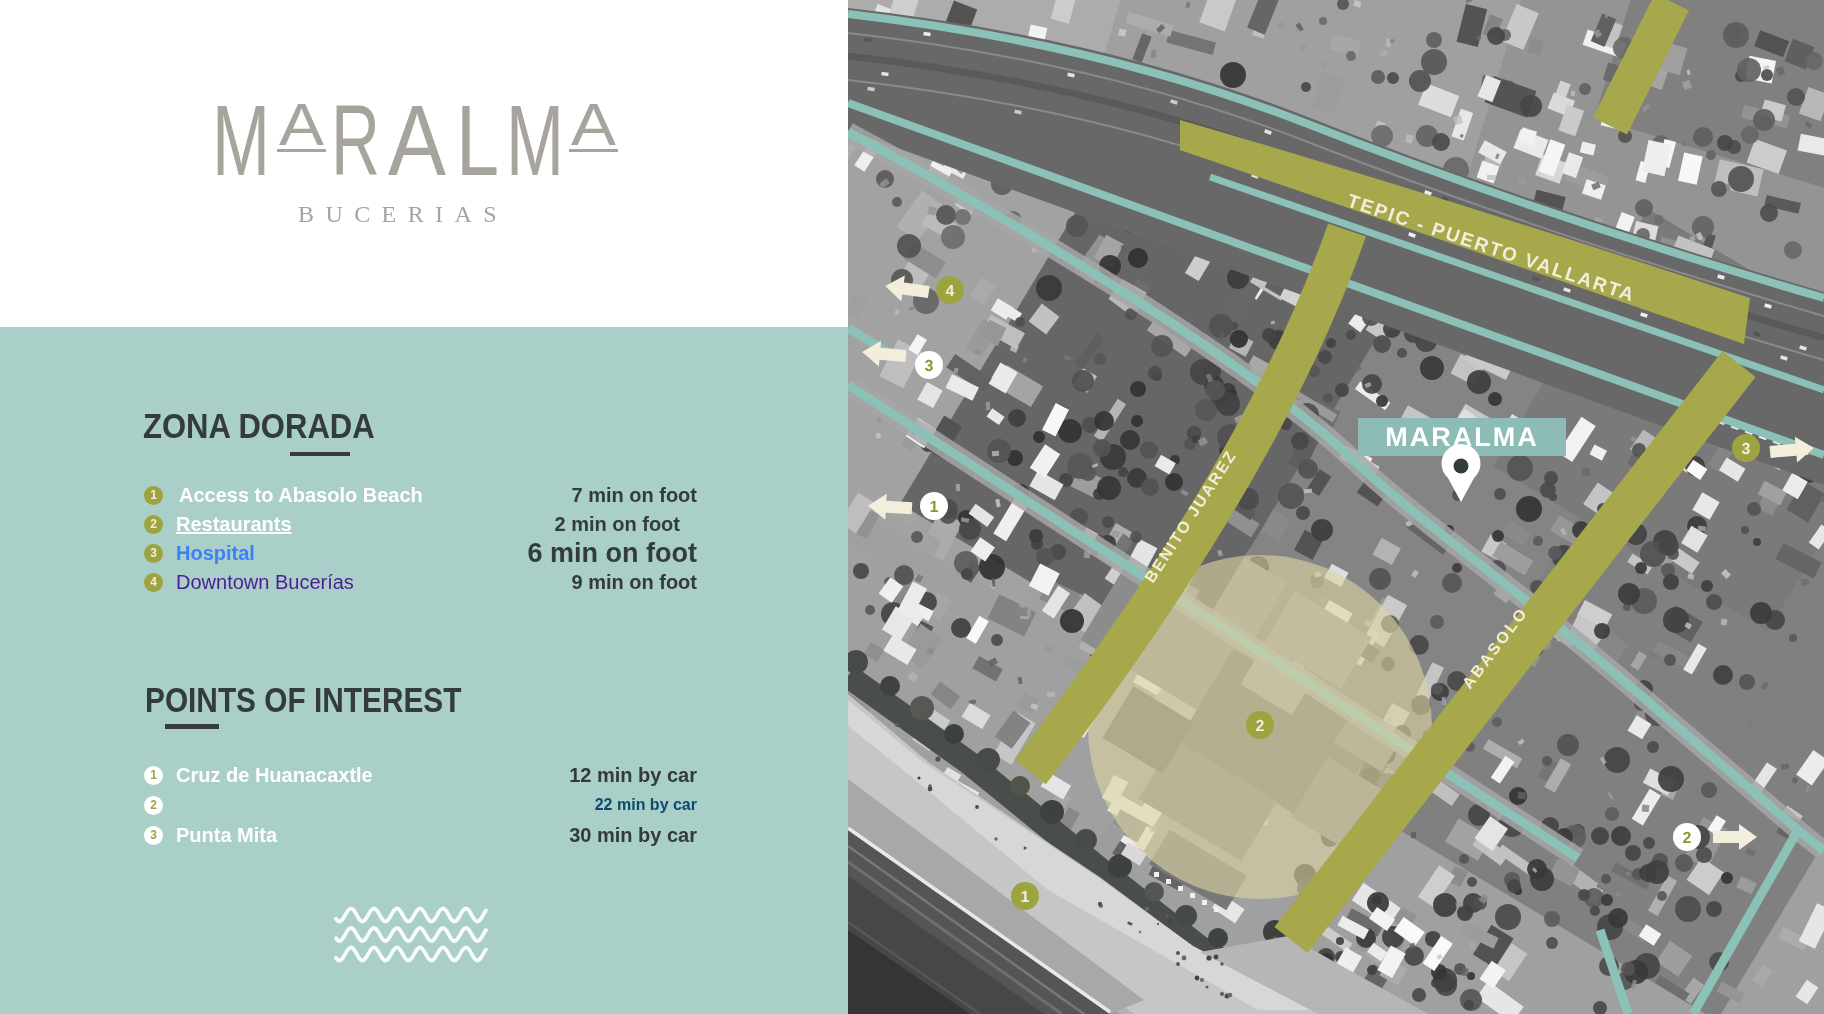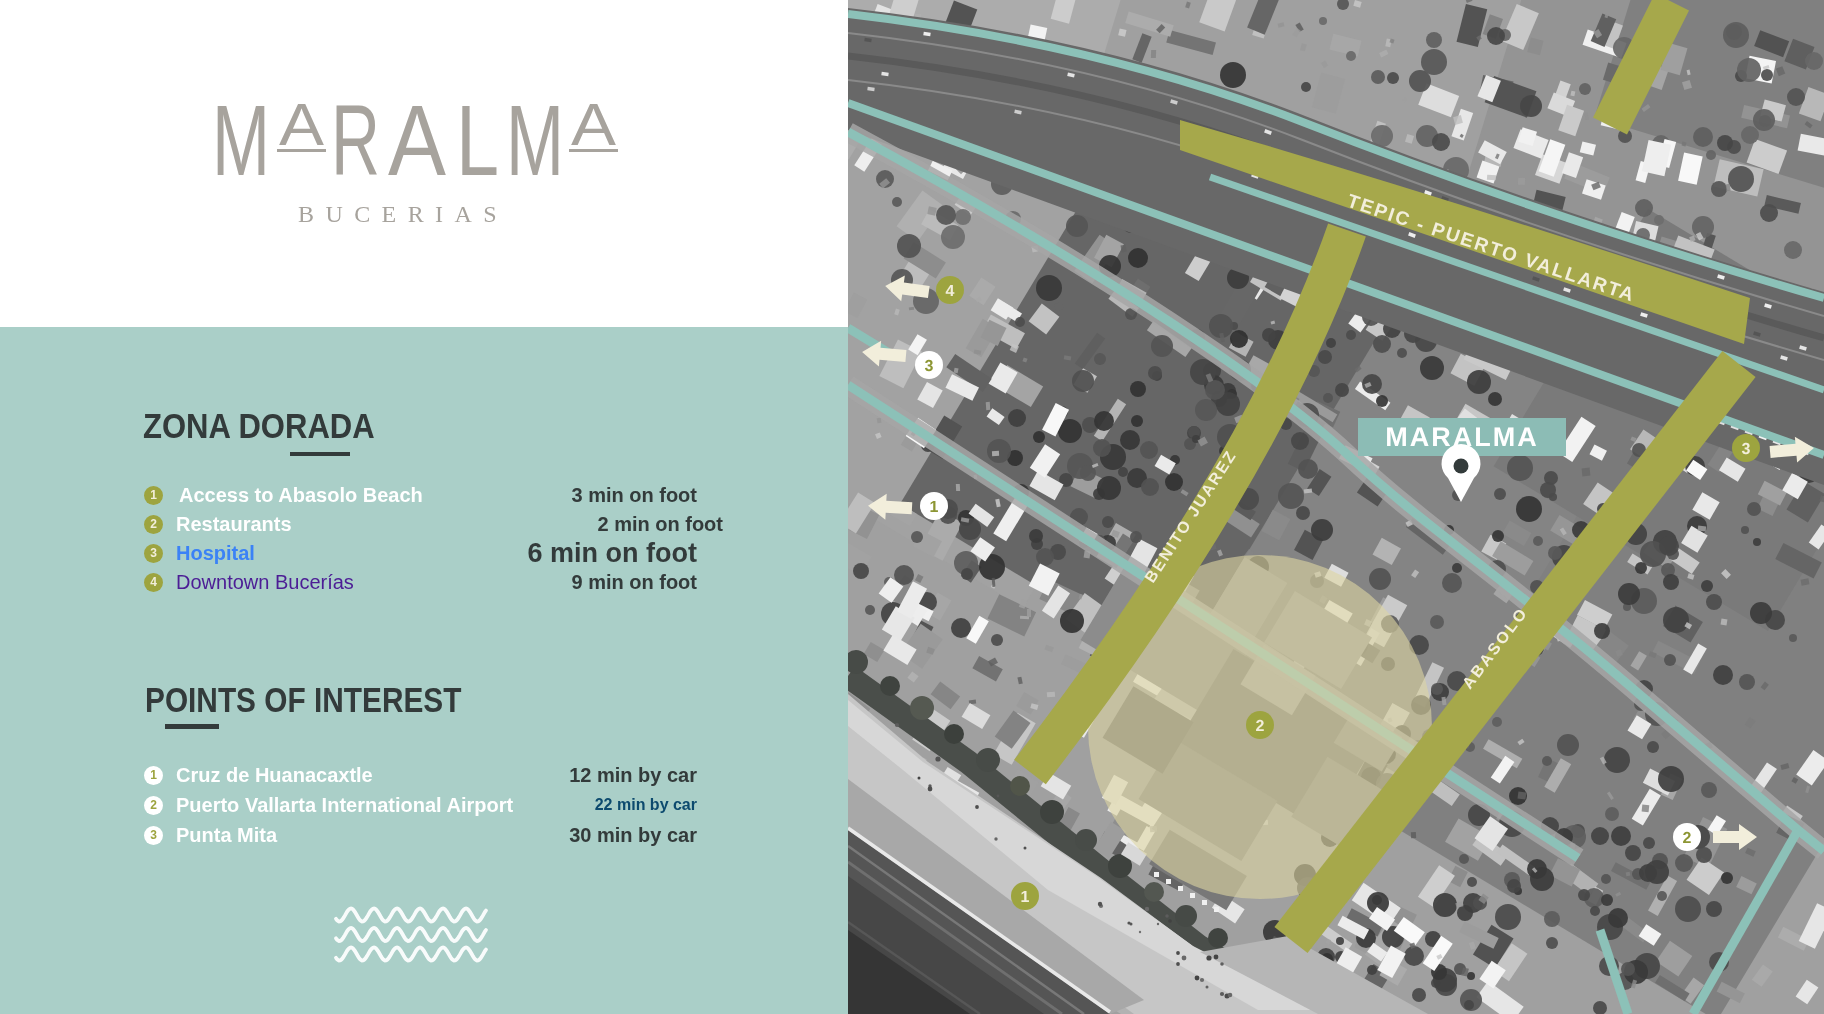--- a/index.html
+++ b/index.html
@@ -33,28 +33,28 @@
 
 <div class="abs" style="left:143px;top:408px;font-size:35px;font-weight:700;color:#333b3b;line-height:1;transform:scaleX(.887);transform-origin:0 0;">ZONA DORADA</div>
 
 <div class="abs" style="left:290px;top:452px;width:60px;height:4px;background:#333b3b;"></div>
 
 <div class="abs" style="left:144px;top:483px;height:24px;display:flex;align-items:center;">
   <span style="display:inline-block;width:19px;height:19px;border-radius:50%;background:#9da43f;color:#f2eedb;font-size:12px;font-weight:700;text-align:center;line-height:19px;">1</span>
   <span style="margin-left:16px;font-size:20px;font-weight:700;color:#ffffff;">Access to Abasolo Beach</span>
 </div>
 
-<div class="abs" style="left:440px;top:483px;width:257px;height:24px;display:flex;align-items:center;justify-content:flex-end;font-size:20px;font-weight:700;color:#333b3b;">3 min on foot</div>
+<div class="abs" style="left:440px;top:483px;width:257px;height:24px;display:flex;align-items:center;justify-content:flex-end;font-size:20px;font-weight:700;color:#333b3b;">7 min on foot</div>
 
 <div class="abs" style="left:144px;top:512px;height:24px;display:flex;align-items:center;">
   <span style="display:inline-block;width:19px;height:19px;border-radius:50%;background:#9da43f;color:#f2eedb;font-size:12px;font-weight:700;text-align:center;line-height:19px;">2</span>
-  <span style="margin-left:13px;font-size:20px;font-weight:700;color:#ffffff;">Restaurants</span>
+  <span style="margin-left:13px;font-size:20px;font-weight:700;color:#ffffff;text-decoration:underline;">Restaurants</span>
 </div>
 
-<div class="abs" style="left:466px;top:512px;width:257px;height:24px;display:flex;align-items:center;justify-content:flex-end;font-size:20px;font-weight:700;color:#333b3b;">2 min on foot</div>
+<div class="abs" style="left:423px;top:512px;width:257px;height:24px;display:flex;align-items:center;justify-content:flex-end;font-size:20px;font-weight:700;color:#333b3b;">2 min on foot</div>
 
 <div class="abs" style="left:144px;top:541px;height:24px;display:flex;align-items:center;">
   <span style="display:inline-block;width:19px;height:19px;border-radius:50%;background:#9da43f;color:#f2eedb;font-size:12px;font-weight:700;text-align:center;line-height:19px;">3</span>
   <span style="margin-left:13px;font-size:20px;font-weight:700;color:#3b82f6;">Hospital</span>
 </div>
 
 <div class="abs" style="left:440px;top:541px;width:257px;height:24px;display:flex;align-items:center;justify-content:flex-end;font-size:27px;font-weight:700;color:#333b3b;">6 min on foot</div>
 
 <div class="abs" style="left:144px;top:570px;height:24px;display:flex;align-items:center;">
   <span style="display:inline-block;width:19px;height:19px;border-radius:50%;background:#9da43f;color:#f2eedb;font-size:12px;font-weight:700;text-align:center;line-height:19px;">4</span>
@@ -69,21 +69,20 @@
 
 <div class="abs" style="left:144px;top:763px;height:24px;display:flex;align-items:center;">
   <span style="display:inline-block;width:19px;height:19px;border-radius:50%;background:#ffffff;color:#9da43f;font-size:12px;font-weight:700;text-align:center;line-height:19px;">1</span>
   <span style="margin-left:13px;font-size:20px;font-weight:700;color:#ffffff;">Cruz de Huanacaxtle</span>
 </div>
 
 <div class="abs" style="left:440px;top:763px;width:257px;height:24px;display:flex;align-items:center;justify-content:flex-end;font-size:20px;font-weight:700;color:#333b3b;">12 min by car</div>
 
 <div class="abs" style="left:144px;top:793px;height:24px;display:flex;align-items:center;">
   <span style="display:inline-block;width:19px;height:19px;border-radius:50%;background:#ffffff;color:#9da43f;font-size:12px;font-weight:700;text-align:center;line-height:19px;">2</span>
-  <span style="margin-left:13px;font-size:20px;font-weight:700;color:#ffffff;">Puerto Vallarta International Airport</span>
 </div>
 
 <div class="abs" style="left:440px;top:793px;width:257px;height:24px;display:flex;align-items:center;justify-content:flex-end;font-size:16px;font-weight:700;color:#0c4a6e;">22 min by car</div>
 
 <div class="abs" style="left:144px;top:823px;height:24px;display:flex;align-items:center;">
   <span style="display:inline-block;width:19px;height:19px;border-radius:50%;background:#ffffff;color:#9da43f;font-size:12px;font-weight:700;text-align:center;line-height:19px;">3</span>
   <span style="margin-left:13px;font-size:20px;font-weight:700;color:#ffffff;">Punta Mita</span>
 </div>
 
 <div class="abs" style="left:440px;top:823px;width:257px;height:24px;display:flex;align-items:center;justify-content:flex-end;font-size:20px;font-weight:700;color:#333b3b;">30 min by car</div>

